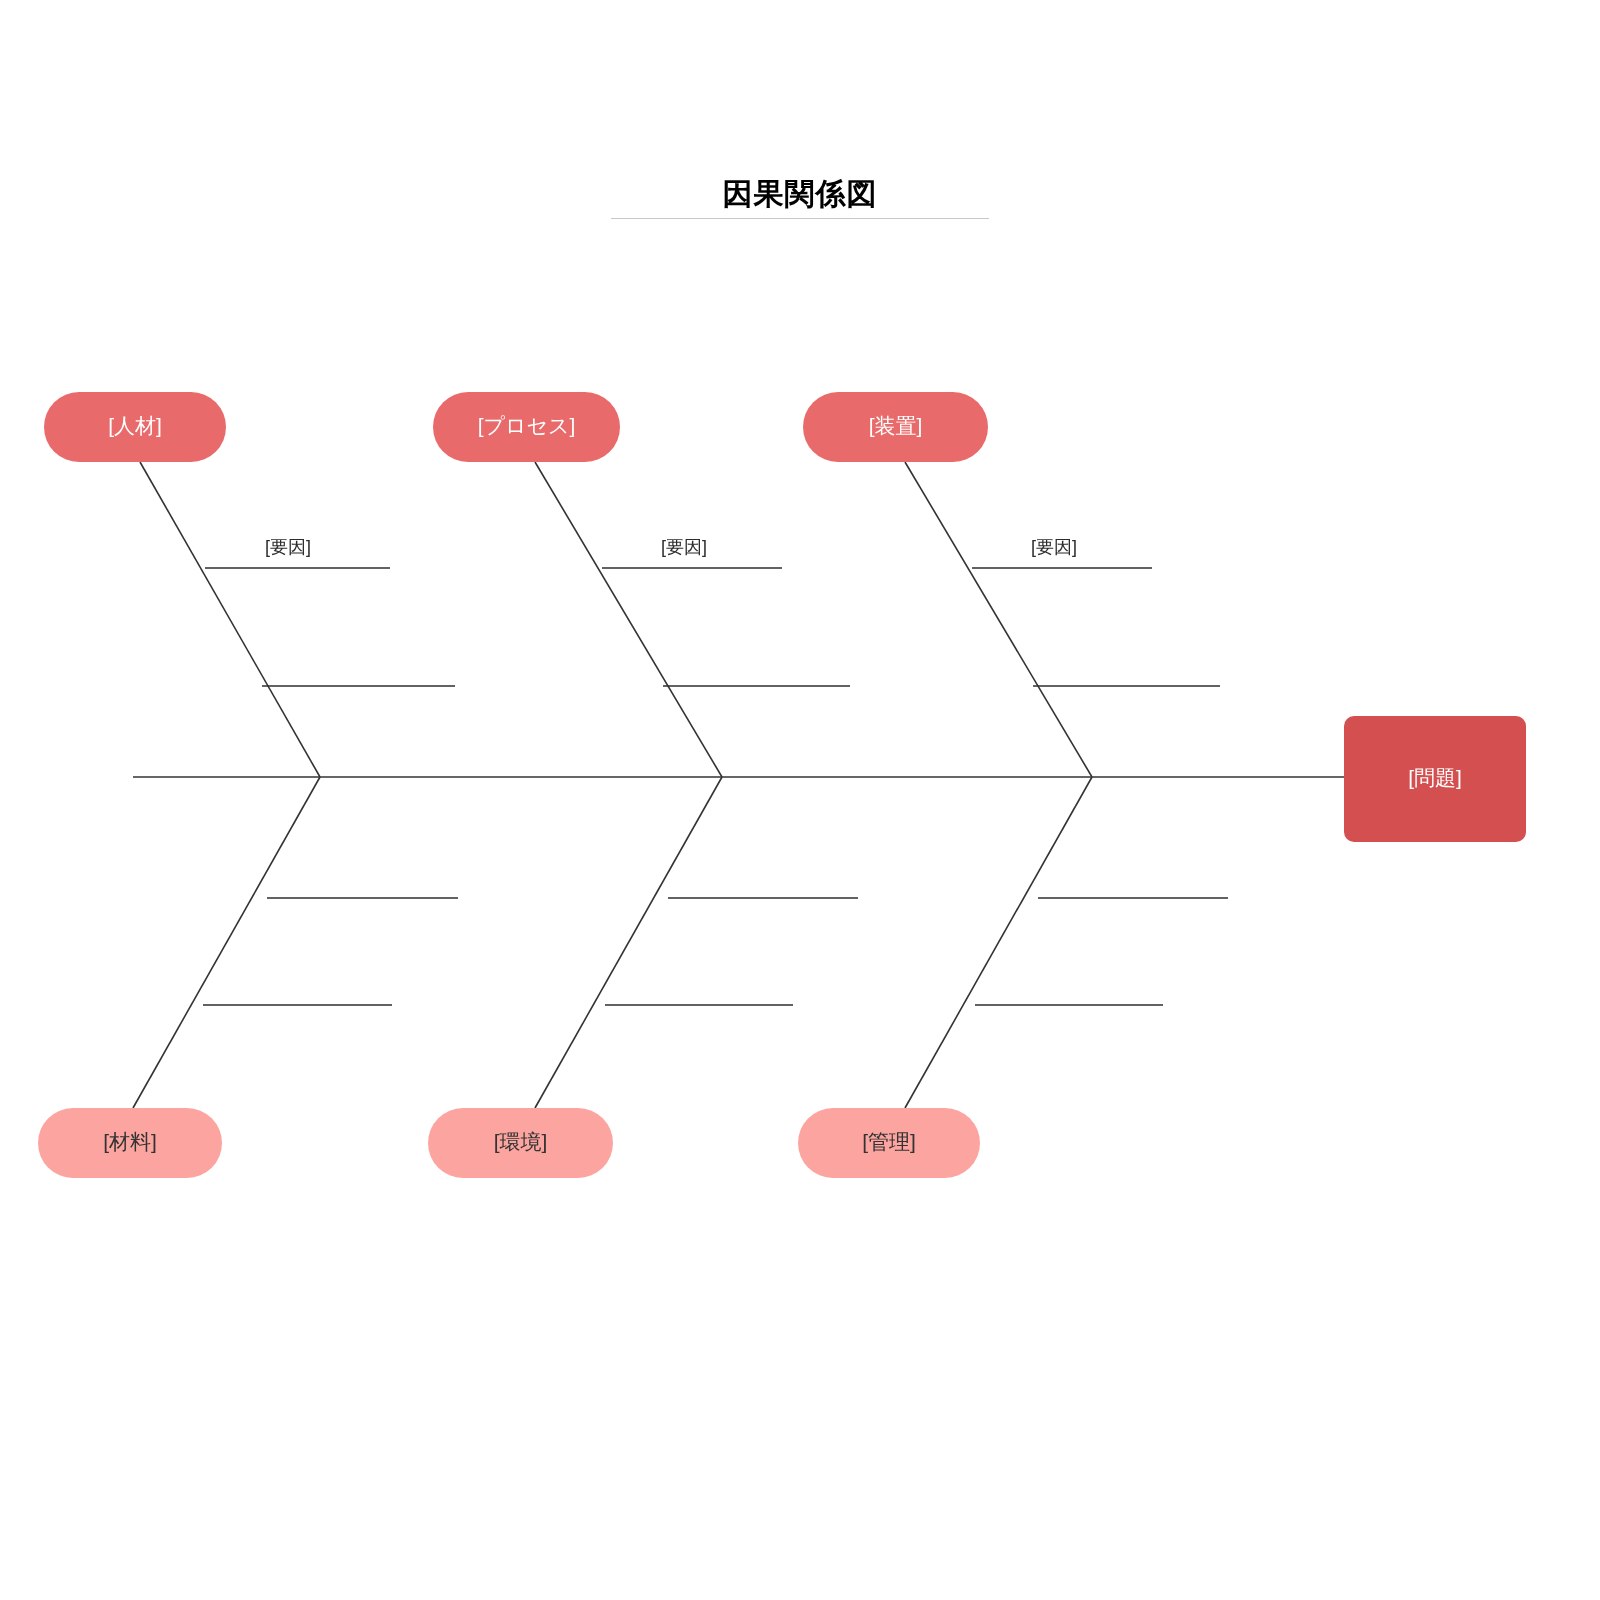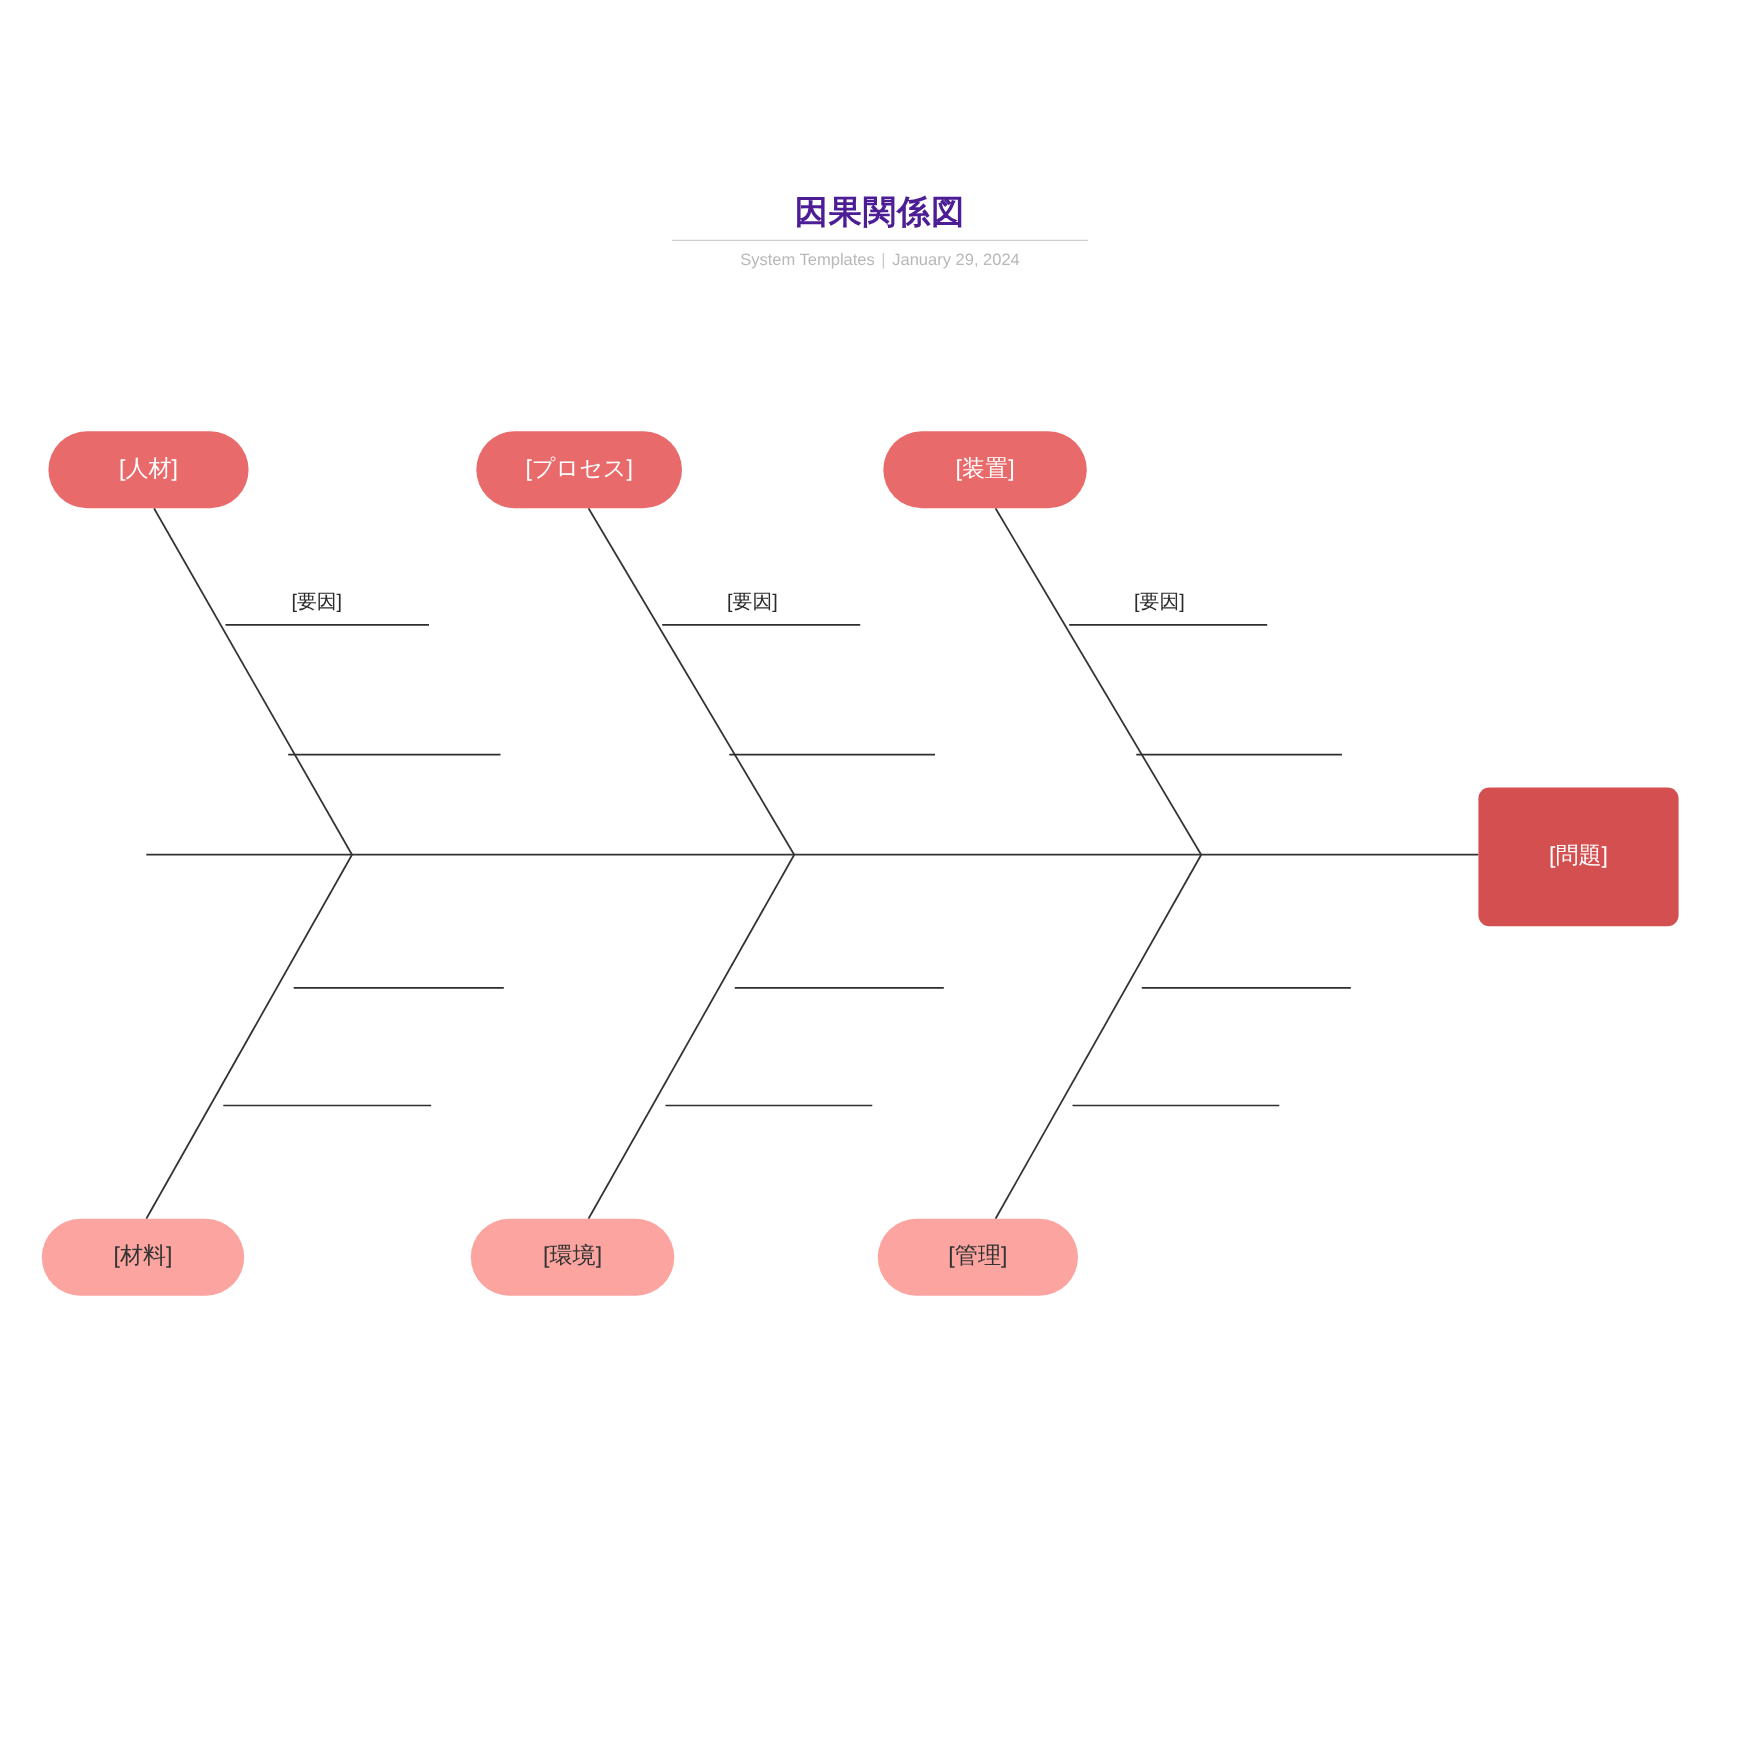--- a/index.html
+++ b/index.html
@@ -21,21 +21,21 @@
   .doc-header {
     position: absolute;
     top: 176px;
     left: 0;
     width: 1600px;
     text-align: center;
   }
   .doc-title {
     font-size: 30px;
     font-weight: bold;
-    color: #4c1d95;
+    color: #000000;
     letter-spacing: 1px;
     line-height: 36px;
     margin: 0 0 6px 0;
   }
   .doc-rule {
     width: 378px;
     height: 1px;
     background: #c8c8c8;
     margin: 0 auto 8px auto;
   }
@@ -92,21 +92,20 @@
     text-anchor: middle;
     dominant-baseline: middle;
   }
 </style>
 </head>
 <body>
 
 <div class="doc-header">
   <div class="doc-title">因果関係図</div>
   <div class="doc-rule"></div>
-  <div class="doc-sub"><span>System Templates</span><span class="sep">|</span><span>January 29, 2024</span></div>
 </div>
 
 <svg id="fishbone-canvas" viewBox="0 0 1600 1600" width="1600" height="1600" xmlns="http://www.w3.org/2000/svg">
   <g id="spine-group">
       <line x1="133" y1="777" x2="1344" y2="777" class="bone-line"></line>
     </g>
   <g id="bones-group">
       <line x1="140" y1="462" x2="320" y2="777" class="bone-line"></line>
       <line x1="535" y1="462" x2="722" y2="777" class="bone-line"></line>
       <line x1="905" y1="462" x2="1092" y2="777" class="bone-line"></line>

